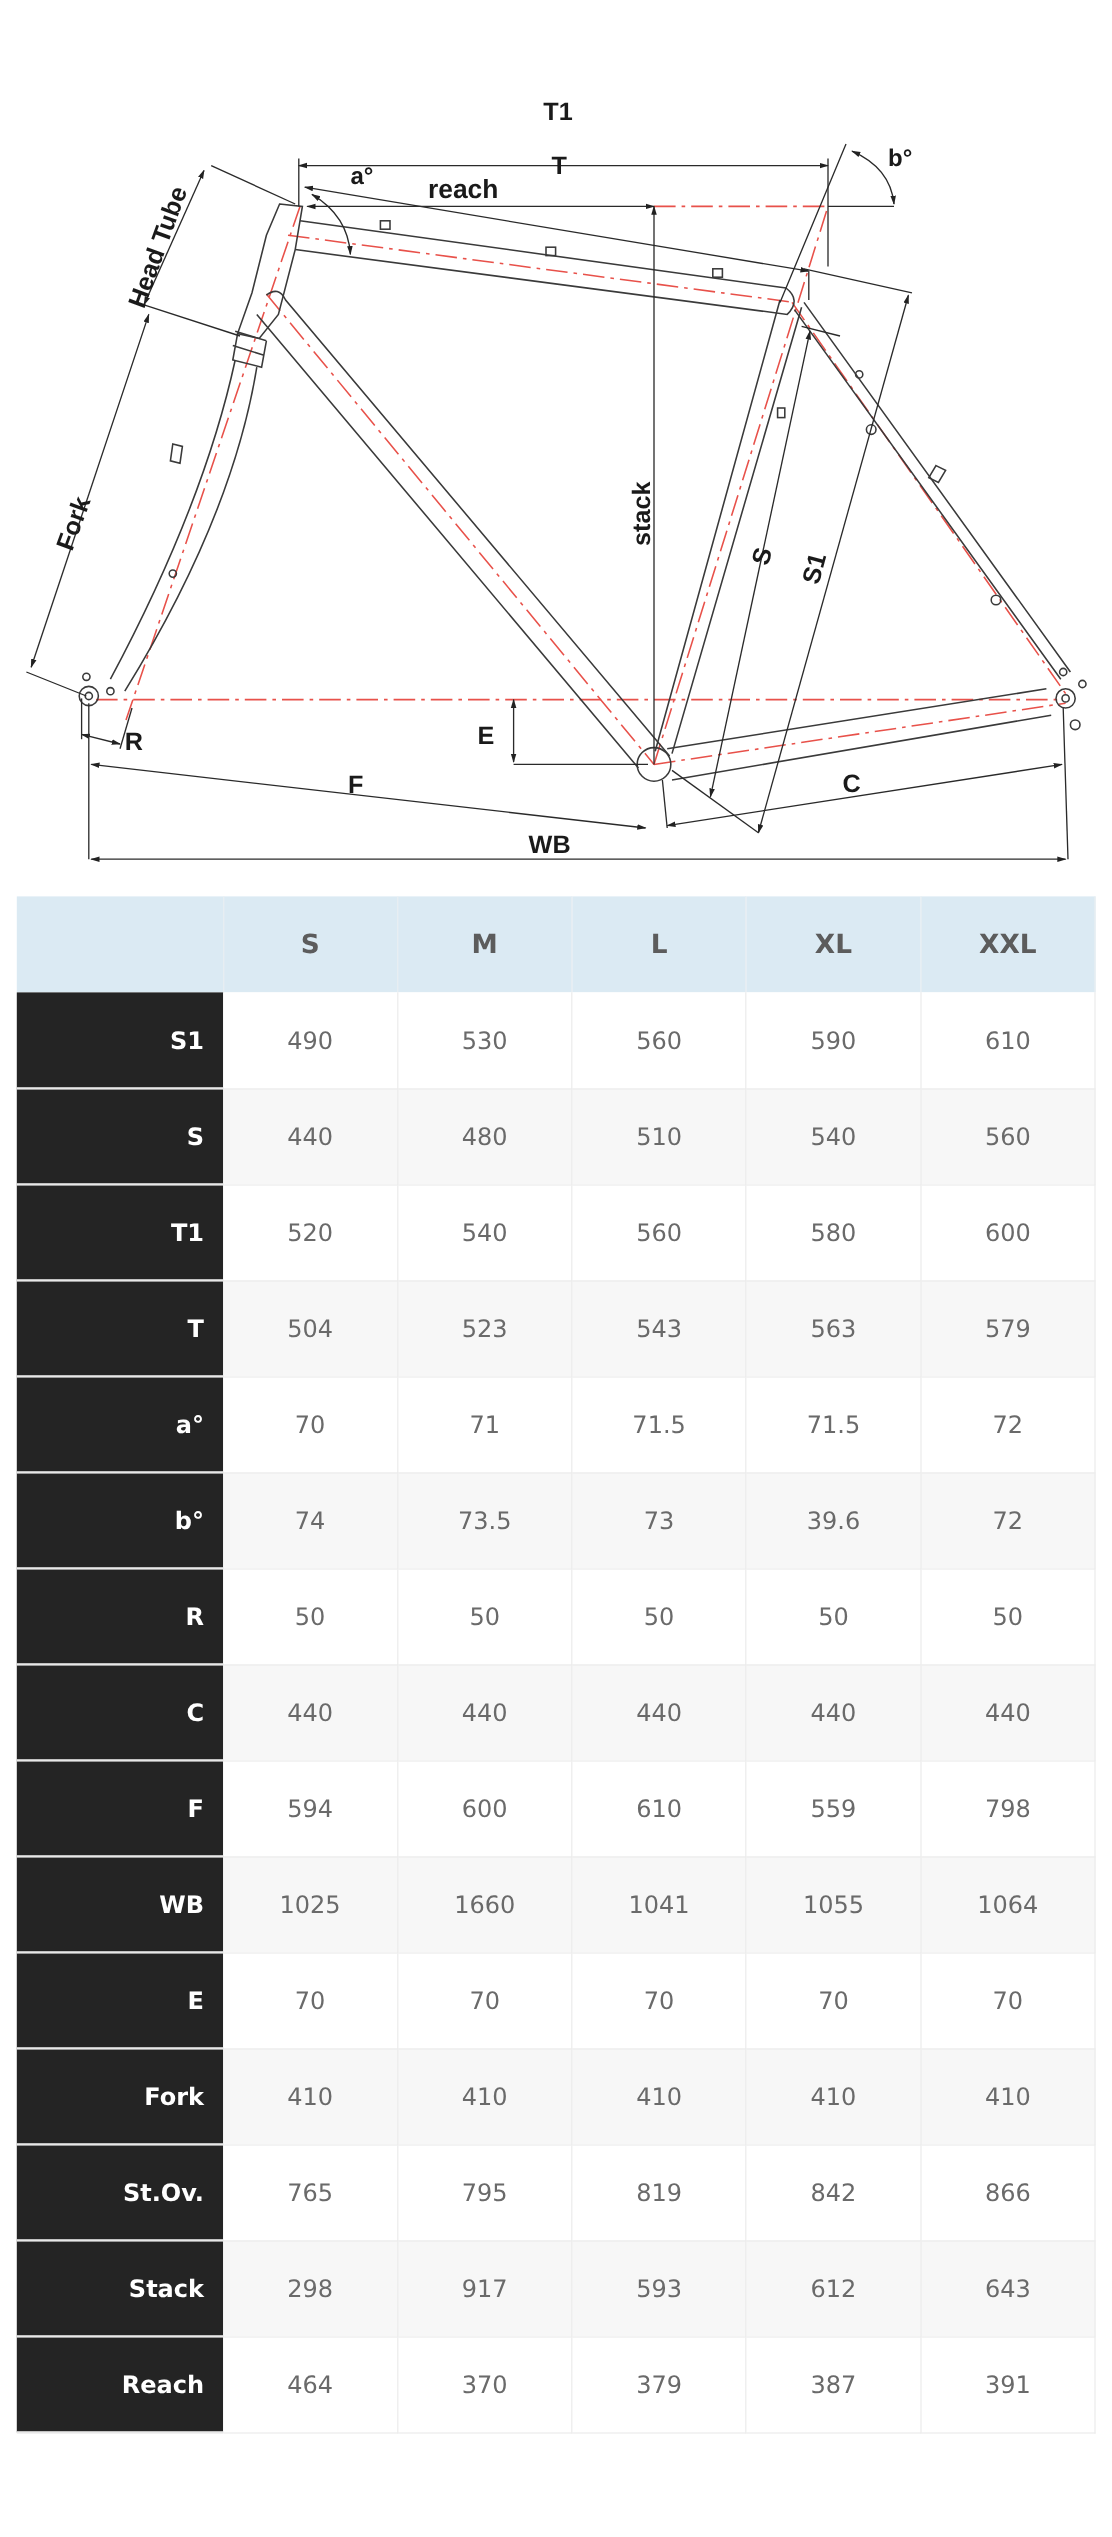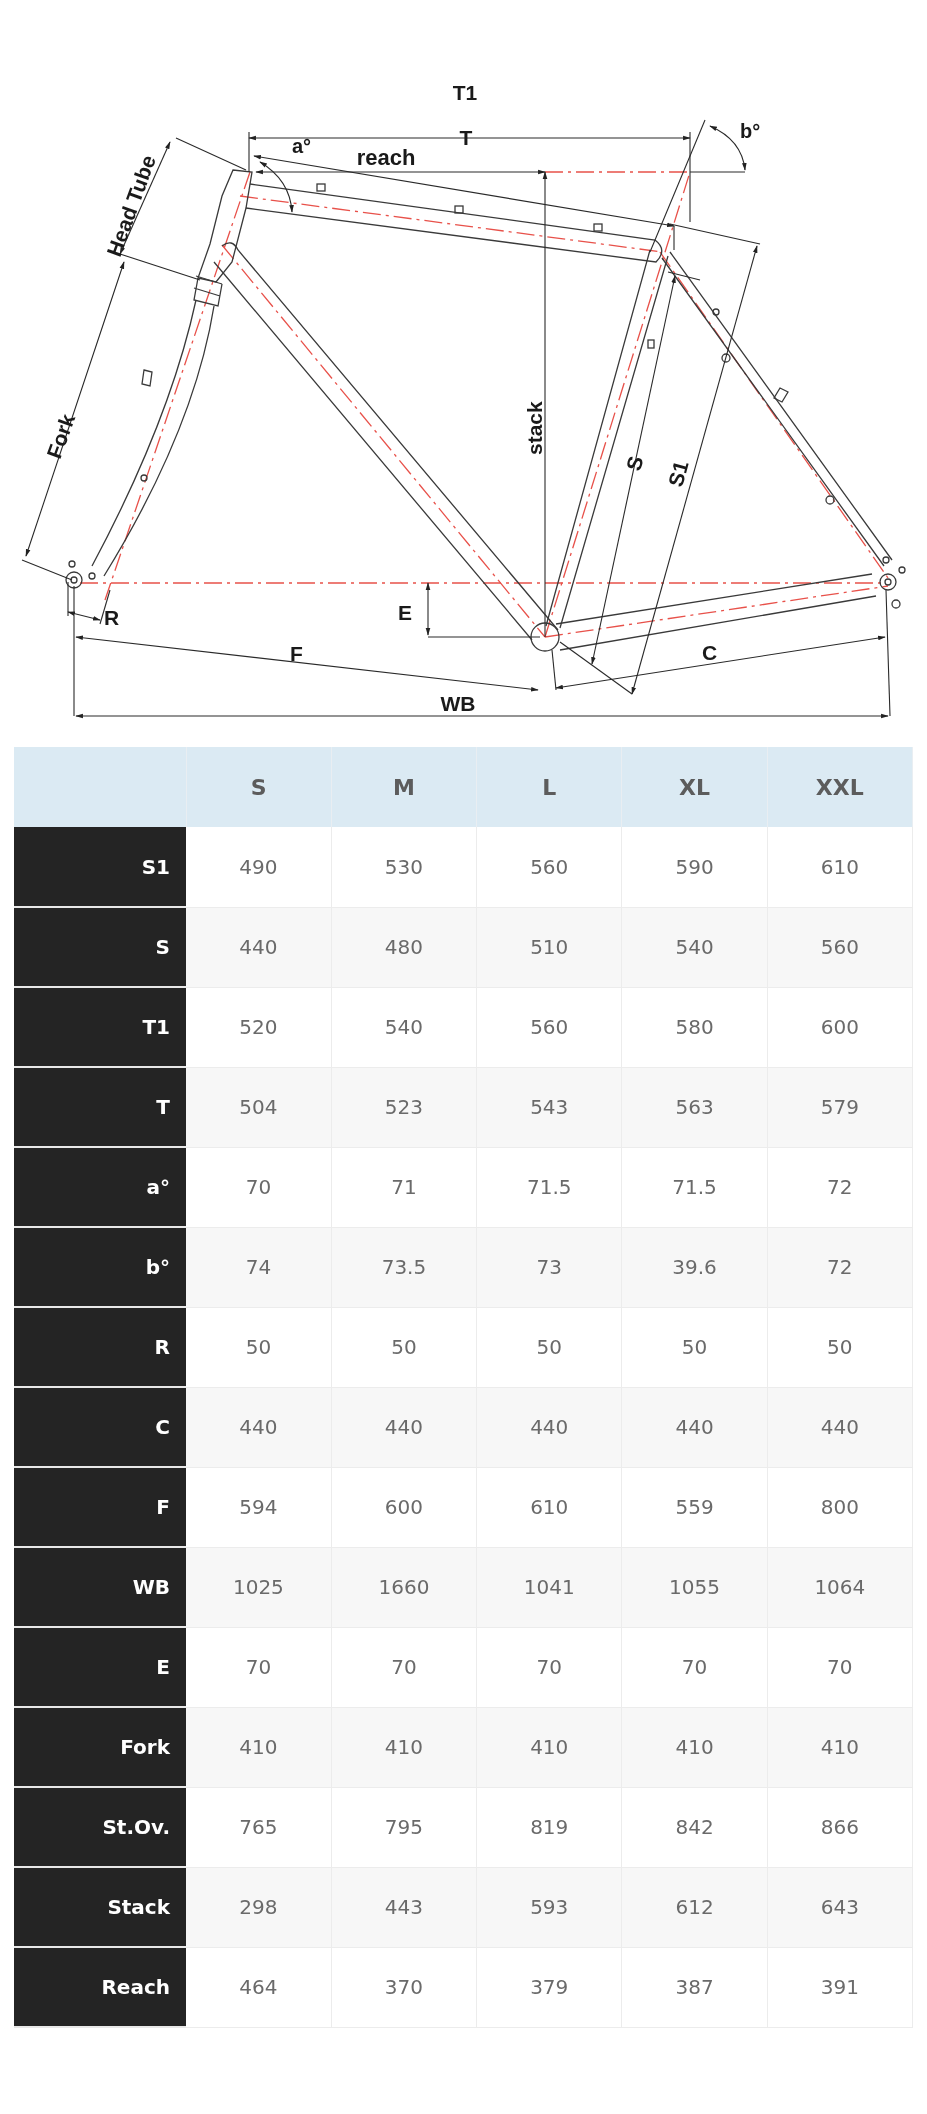--- a/index.html
+++ b/index.html
@@ -247,21 +247,21 @@
         <td>440</td>
         <td>440</td>
         <td>440</td>
       </tr>
       <tr>
         <th>F</th>
         <td>594</td>
         <td>600</td>
         <td>610</td>
         <td>559</td>
-        <td>800</td>
+        <td>798</td>
       </tr>
       <tr>
         <th>WB</th>
         <td>1025</td>
         <td>1660</td>
         <td>1041</td>
         <td>1055</td>
         <td>1064</td>
       </tr>
       <tr>
@@ -284,21 +284,21 @@
         <th>St.Ov.</th>
         <td>765</td>
         <td>795</td>
         <td>819</td>
         <td>842</td>
         <td>866</td>
       </tr>
       <tr>
         <th>Stack</th>
         <td>298</td>
-        <td>443</td>
+        <td>917</td>
         <td>593</td>
         <td>612</td>
         <td>643</td>
       </tr>
       <tr>
         <th>Reach</th>
         <td>464</td>
         <td>370</td>
         <td>379</td>
         <td>387</td>

